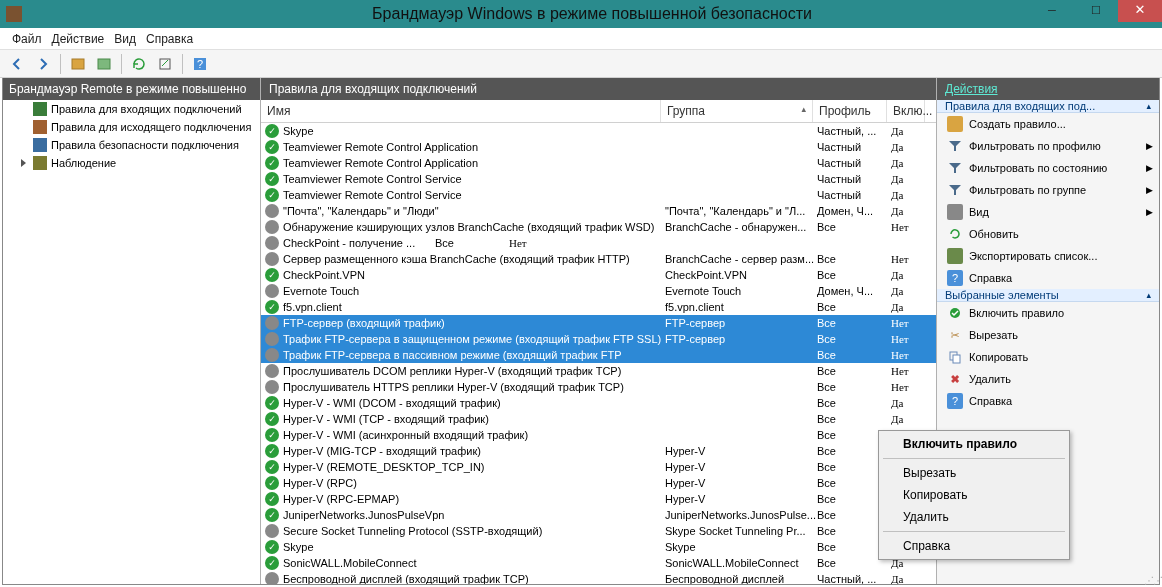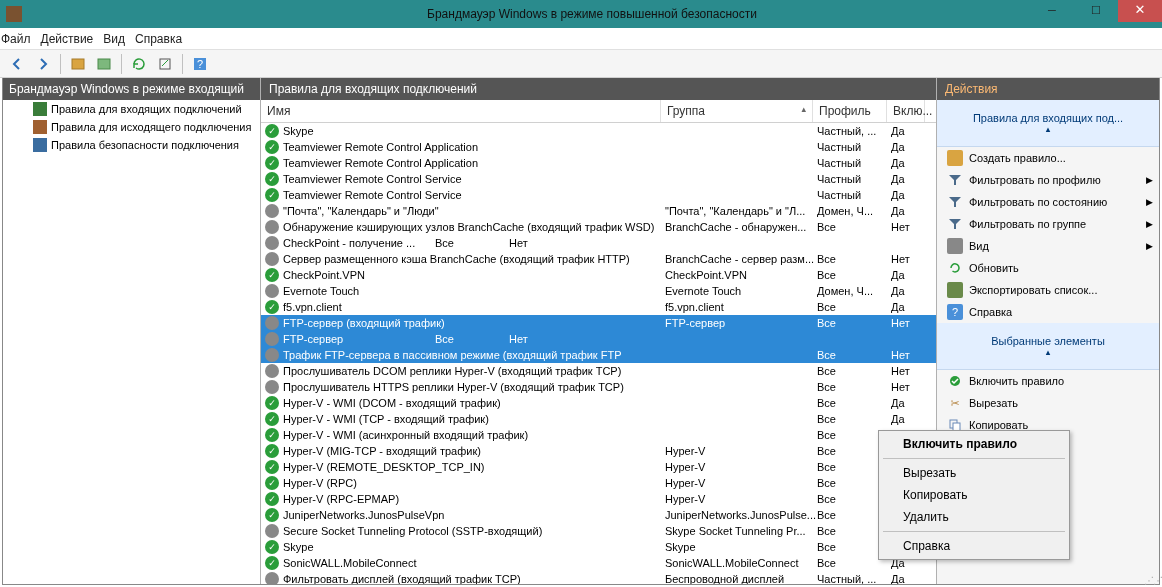--- a/index.html
+++ b/index.html
@@ -1,25 +1,25 @@
 <!DOCTYPE html>
 <html><head>
 <meta charset="utf-8">
 <style>
 * { box-sizing: border-box; margin: 0; padding: 0; font-family: "Segoe UI", Tahoma, sans-serif; font-size: 11px; }
 body { width: 1162px; height: 587px; background: #fff; overflow: hidden; }
 .titlebar { display:flex; align-items:center; height:28px; background:#2a8b8d; color:#000; position:relative; }
 .titlebar .icon { width:16px; height:16px; margin-left:6px; background:#7a5230; }
-.titlebar .title { flex:1; text-align:center; color:#111; font-size:12px; }
+.titlebar .title { flex:1; text-align:center; color:#111; font-size:16px; }
 .titlebar .ctrls { display:flex; height:100%; position:absolute; right:0; top:0;}
 .titlebar .ctrl { width:44px; height:22px; text-align:center; line-height:20px; font-size:11px; cursor:pointer; }
 .titlebar .ctrl.min,.titlebar .ctrl.max { background:#2a8b8d; color:#222; }
 .titlebar .ctrl.close { background:#c8504f; color:#fff; font-size:13px; }
 
-.menubar { height:22px; background:#fff; border-bottom:1px solid #e0e0e0; padding-left:1px; display:flex; align-items:center; gap:10px; }
+.menubar { height:22px; background:#fff; border-bottom:1px solid #e0e0e0; padding-left:12px; display:flex; align-items:center; gap:10px; }
 .menubar span { cursor:default; color:#222; font-size:12px; }
 
 .toolbar { height:28px; background:#f5f5f5; border-bottom:1px solid #d0d0d0; display:flex; align-items:center; padding-left:6px; gap:4px; }
 .toolbar .tb { width:22px; height:22px; display:flex; align-items:center; justify-content:center; border:1px solid transparent; cursor:pointer; }
 .toolbar .tb svg { width:16px; height:16px; }
 .toolbar .sep { width:1px; height:20px; background:#c0c0c0; margin:0 2px; }
 
 .main { display:flex; height:507px; border:1px solid #888; border-top:none; margin:0 2px;}
 .tree { width:258px; border-right:1px solid #b0b0b0; background:#fff; }
 .tree .hdr { background:#555; color:#fff; padding:4px 6px; font-size:12px; white-space:nowrap; overflow:hidden; text-overflow:ellipsis;}
@@ -39,25 +39,25 @@
 .list .cols .c-group::after { content:"▴"; position:absolute; right:6px; top:4px; font-size:9px; color:#666;}
 .list .rows { overflow-y:scroll; flex:1; }
 .row { display:flex; align-items:center; height:16px; padding-left:4px; cursor:default; }
 .row.sel { background:#2d89d6; color:#fff; }
 .row .st { width:14px; height:14px; border-radius:50%; margin-right:4px; flex-shrink:0; display:flex; align-items:center; justify-content:center; font-size:9px; color:#fff;}
 .row .st.on { background:#2a9d3a; }
 .row .st.off { background:#888; }
 .row .nm { width:382px; white-space:nowrap; overflow:hidden; text-overflow:ellipsis; }
 .row .gr { width:152px; white-space:nowrap; overflow:hidden; text-overflow:ellipsis; }
 .row .pr { width:74px; white-space:nowrap; overflow:hidden; text-overflow:ellipsis; }
-.row .en { width:30px; }
+.row .en { width:30px;font-family:Liberation Serif, serif; }
 
 .actions { width:222px; background:#f5f5f5; display:flex; flex-direction:column; }
-.actions .hdr { background:#555; color:#fdba74; padding:4px 8px; font-size:12px; }
-.actions .sect { background:#e3efff; padding:12px 8px; color:#003a77; font-size:12px; display:flex; justify-content:space-between; align-items:center; border-bottom:1px solid #c5d8ef;flex-direction:column;}
+.actions .hdr { background:#555; color:#5eead4; padding:4px 8px; font-size:12px;text-decoration:underline; }
+.actions .sect { background:#e3efff; padding:0 8px; color:#003a77; font-size:12px; display:flex; justify-content:space-between; align-items:center; border-bottom:1px solid #c5d8ef;}
 .actions .sect .caret { font-size:9px; color:#003a77;}
 .actions .item { display:flex; align-items:center; gap:6px; padding:3px 10px; cursor:pointer; position:relative;}
 .actions .item .aicon { width:16px; height:16px; flex-shrink:0; display:flex; align-items:center; justify-content:center; }
 .actions .item .submenu { position:absolute; right:6px; font-size:9px; }
 
 .ctx { position:absolute; top:352px; left:617px; width:192px; background:#f0f0f0; border:1px solid #999; box-shadow:2px 2px 4px rgba(0,0,0,.25); z-index:100; padding:2px;}
 .ctx .citem { padding:4px 22px; cursor:pointer; font-size:12px;}
 .ctx .csep { height:1px; background:#c0c0c0; margin:3px 2px; }
 .ctx .citem.bold { font-weight:bold; }
 
@@ -123,37 +123,42 @@
       <svg viewBox="0 0 16 16">
         <rect x="2" y="2" width="12" height="12" fill="#4a90d9"></rect>
         <text x="8" y="12" text-anchor="middle" fill="#fff" font-size="10">?</text>
       </svg>
     </div>
 </div>
 
 <div class="main">
 
   <div class="tree">
-    <div class="hdr">Брандмауэр Windows в режиме входящий</div>
+    <div class="hdr">Брандмауэр Remote в режиме повышенно</div>
     <ul id="tree-list">
         <li>
           <span style="width: 10px;"></span>
           <span class="ticon" style="background: rgb(58, 125, 58);"></span>
           <span>Правила для входящих подключений</span>
         </li>
         <li>
           <span style="width: 10px;"></span>
           <span class="ticon" style="background: rgb(160, 96, 48);"></span>
           <span>Правила для исходящего подключения</span>
         </li>
         <li>
           <span style="width: 10px;"></span>
           <span class="ticon" style="background: rgb(58, 109, 160);"></span>
           <span>Правила безопасности подключения</span>
         </li>
+        <li>
+          <span class="collapse"></span>
+          <span class="ticon" style="background: rgb(122, 122, 48);"></span>
+          <span>Наблюдение</span>
+        </li>
       </ul>
   </div>
 
   <div class="list">
     <div class="hdr">Правила для входящих подключений</div>
     <div class="cols">
       <div class="c-name">Имя</div>
       <div class="c-group">Группа</div>
       <div class="c-prof">Профиль</div>
       <div class="c-en">Вклю...</div>
@@ -244,20 +249,21 @@
         </div>
         <div class="row sel">
           <span class="st off"></span>
           <span class="nm">FTP-сервер (входящий трафик)</span>
           <span class="gr">FTP-сервер</span>
           <span class="pr">Все</span>
           <span class="en">Нет</span>
         </div>
         <div class="row sel">
           <span class="st off"></span>
+          <span class="nm">Трафик FTP-сервера в защищенном режиме (входящий трафик FTP SSL)</span>
           <span class="gr">FTP-сервер</span>
           <span class="pr">Все</span>
           <span class="en">Нет</span>
         </div>
         <div class="row sel">
           <span class="st off"></span>
           <span class="nm">Трафик FTP-сервера в пассивном режиме (входящий трафик FTP</span>
           <span class="gr"></span>
           <span class="pr">Все</span>
           <span class="en">Нет</span>
@@ -348,21 +354,21 @@
         </div>
         <div class="row">
           <span class="st on">✓</span>
           <span class="nm">SonicWALL.MobileConnect</span>
           <span class="gr">SonicWALL.MobileConnect</span>
           <span class="pr">Все</span>
           <span class="en">Да</span>
         </div>
         <div class="row">
           <span class="st off"></span>
-          <span class="nm">Фильтровать дисплей (входящий трафик TCP)</span>
+          <span class="nm">Беспроводной дисплей (входящий трафик TCP)</span>
           <span class="gr">Беспроводной дисплей</span>
           <span class="pr">Частный, ...</span>
           <span class="en">Да</span>
         </div>
       </div>
 
     <div class="ctx">
       <div class="citem bold">Включить правило</div>
       <div class="csep"></div>
       <div class="citem">Вырезать</div>

